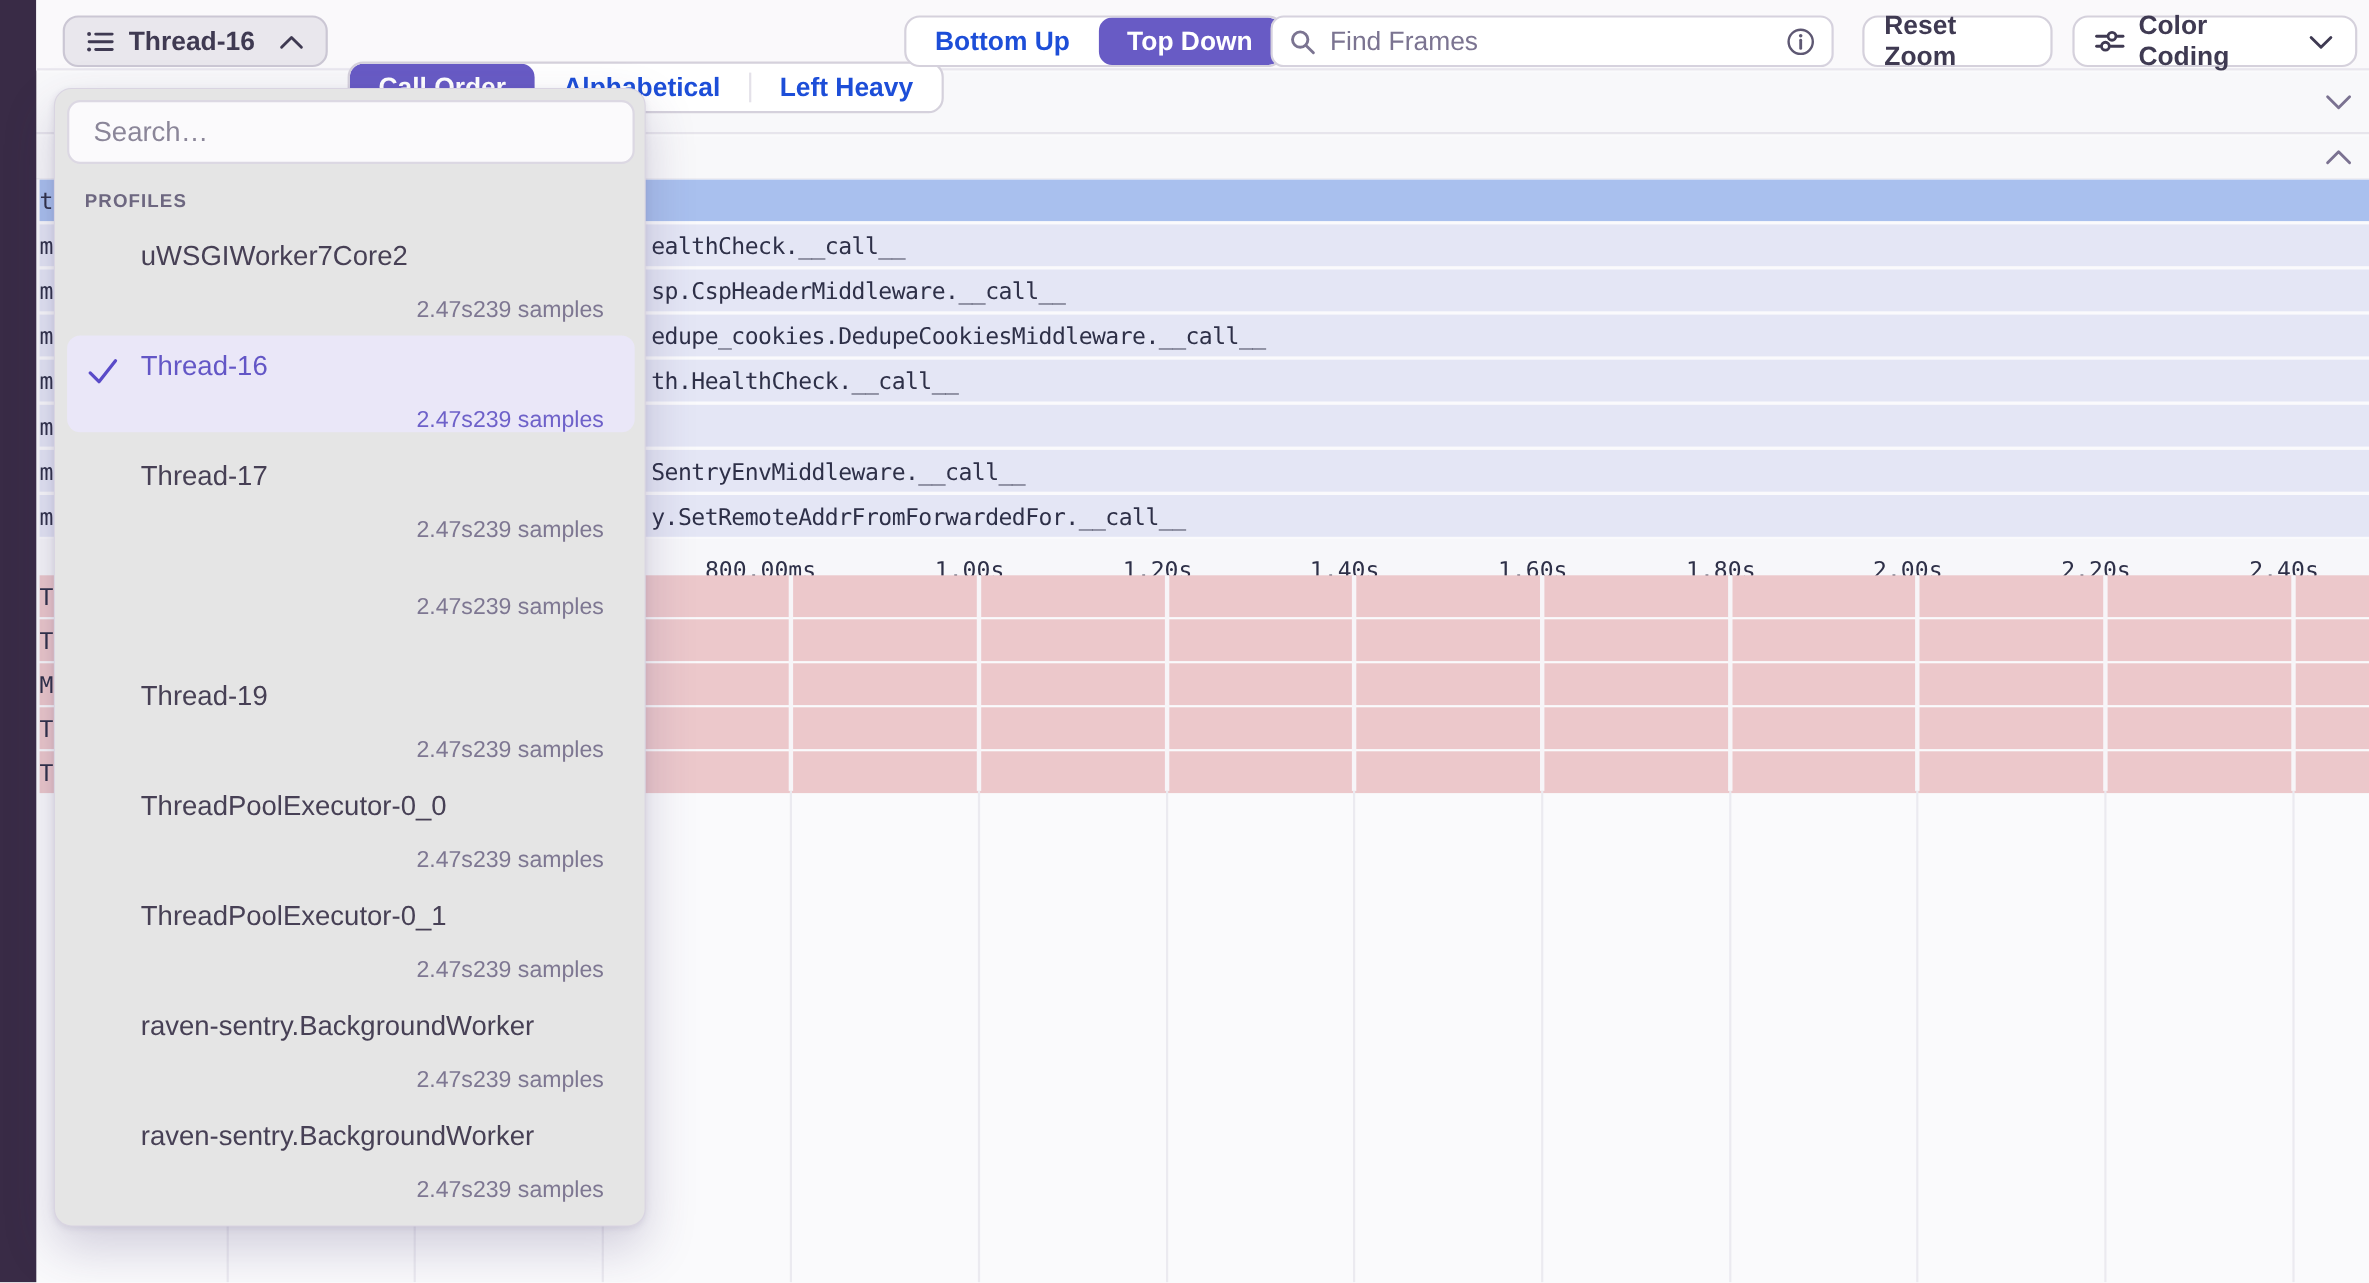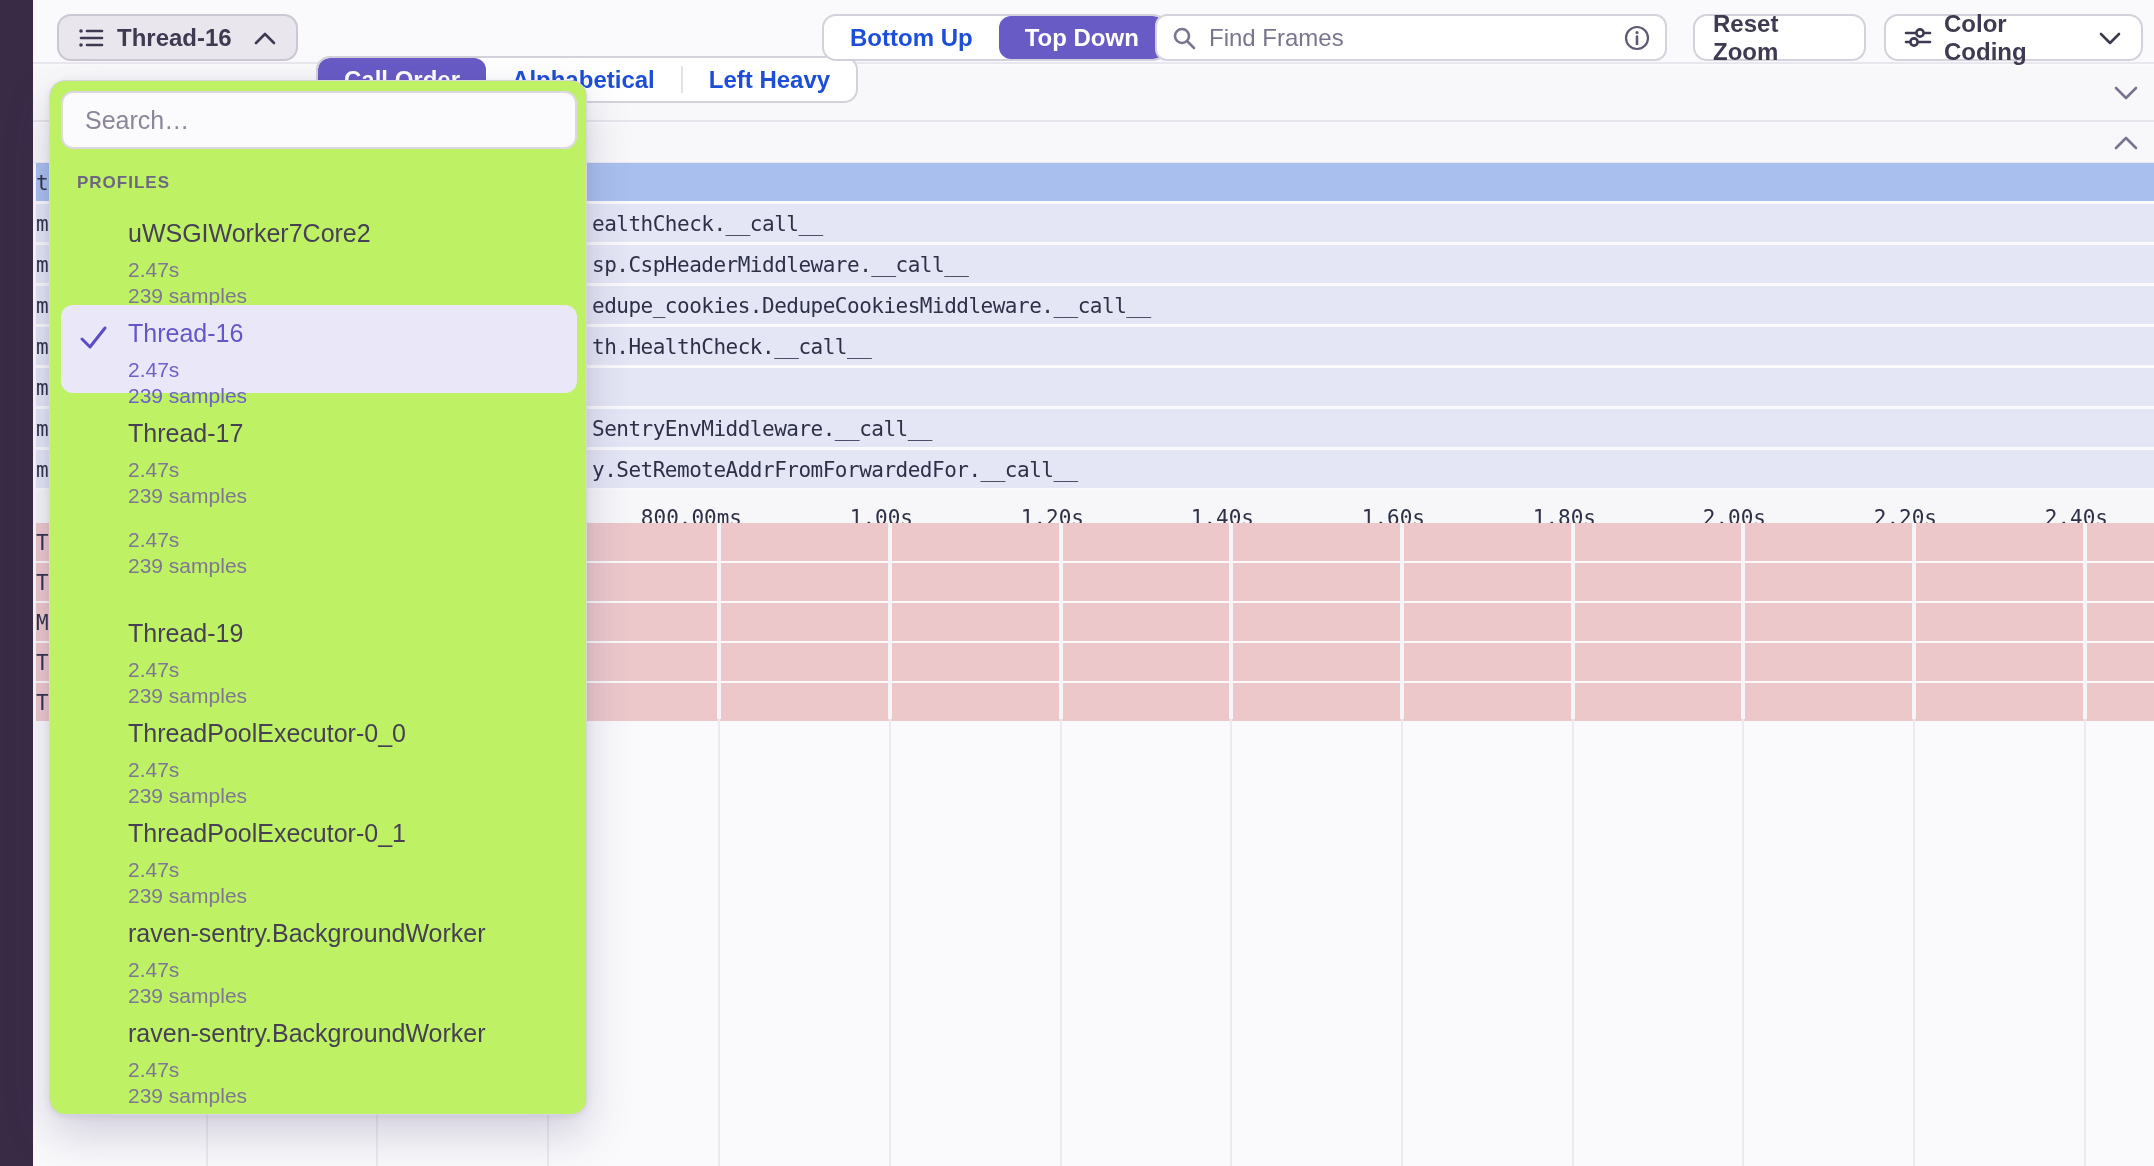--- a/index.html
+++ b/index.html
@@ -49,36 +49,36 @@
   .frow.blue{background:#a9c0ee;}
   .frow.lav{background:#e4e6f5;}
   .frow.pink{background:#ecc8cb;}
   .axis{position:absolute;left:3px;right:0;top:327px;height:33px;background:#f7f7fa;}
   .tick-label{position:absolute;top:16px;width:160px;text-align:right;
               font-family:"DejaVu Sans Mono","Liberation Mono",monospace;font-size:21px;color:#2e3048;}
   .pgrid{position:absolute;width:4px;background:#f7f5f8;top:360px;height:196px;}
   .bgrid{position:absolute;width:2px;background:#ebeaf0;top:556px;bottom:0;}
 
   
-  .dropdown{position:absolute;left:49px;top:80px;width:538px;height:1035px;background:#bef264;
+  .dropdown{position:absolute;left:49px;top:80px;width:538px;height:1035px;background:#e5e5e5;
             border:1px solid #d9d4e1;border-radius:16px;z-index:50;
             box-shadow:0 20px 45px rgba(70,55,110,0.22), 0 2px 6px rgba(70,55,110,0.10);}
   .dd-search{position:absolute;left:11px;top:10px;width:516px;height:58px;border:2px solid #dcd8e3;
              border-radius:12px;background:#fbfafc;display:flex;align-items:center;padding:0 20px;}
   .dd-search input{width:100%;border:none;outline:none;background:transparent;font-size:25px;color:#4a4458;
                    font-family:"Liberation Sans",sans-serif;}
   .dd-search input::placeholder{color:#8b8699;}
   .dd-section{position:absolute;left:27px;top:92px;font-size:17px;font-weight:700;letter-spacing:1px;color:#6d6780;}
   .dd-list{position:absolute;left:11px;top:124px;width:516px;}
   .dd-item{position:relative;height:88px;margin-bottom:12px;border-radius:12px;padding:13px 28px 0 67px;cursor:pointer;}
   .dd-item.selected{background:#eae7f8;}
   .dd-item .check{position:absolute;left:18px;top:19px;}
   .dd-name{font-size:25px;color:#474055;line-height:30px;}
   .dd-item.selected .dd-name{color:#6356c6;}
-  .dd-meta{display:flex;justify-content:flex-end;margin-top:9px;font-size:21px;color:#7e7792;line-height:26px;flex-direction:column;}
+  .dd-meta{display:flex;justify-content:flex-end;margin-top:21px;font-size:21px;color:#7e7792;line-height:26px;}
   .dd-item.selected .dd-meta{color:#6e61c9;}
 
   .icon-stroke{stroke:#3f3a52;stroke-width:2.6;fill:none;stroke-linecap:round;stroke-linejoin:round;}
   .icon-muted{stroke:#7b7291;stroke-width:2.6;fill:none;stroke-linecap:round;stroke-linejoin:round;}
 </style>
 </head>
 <body>
 
 <div id="app">
 

